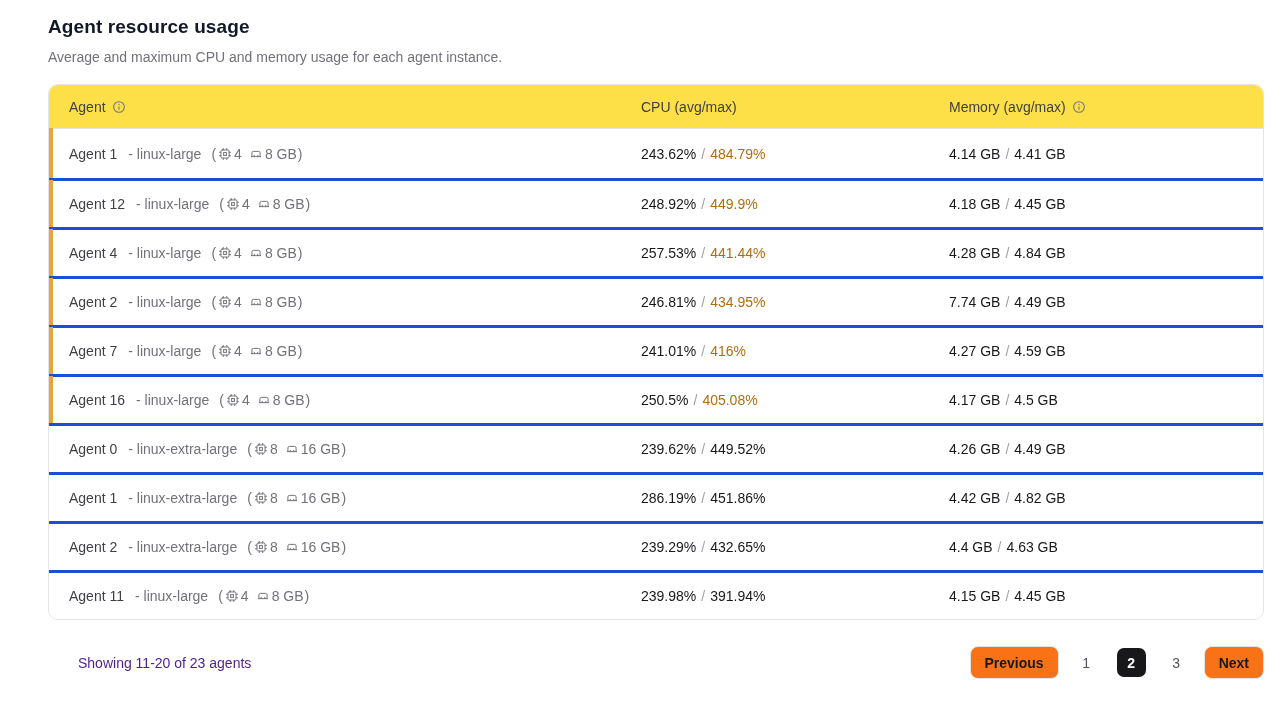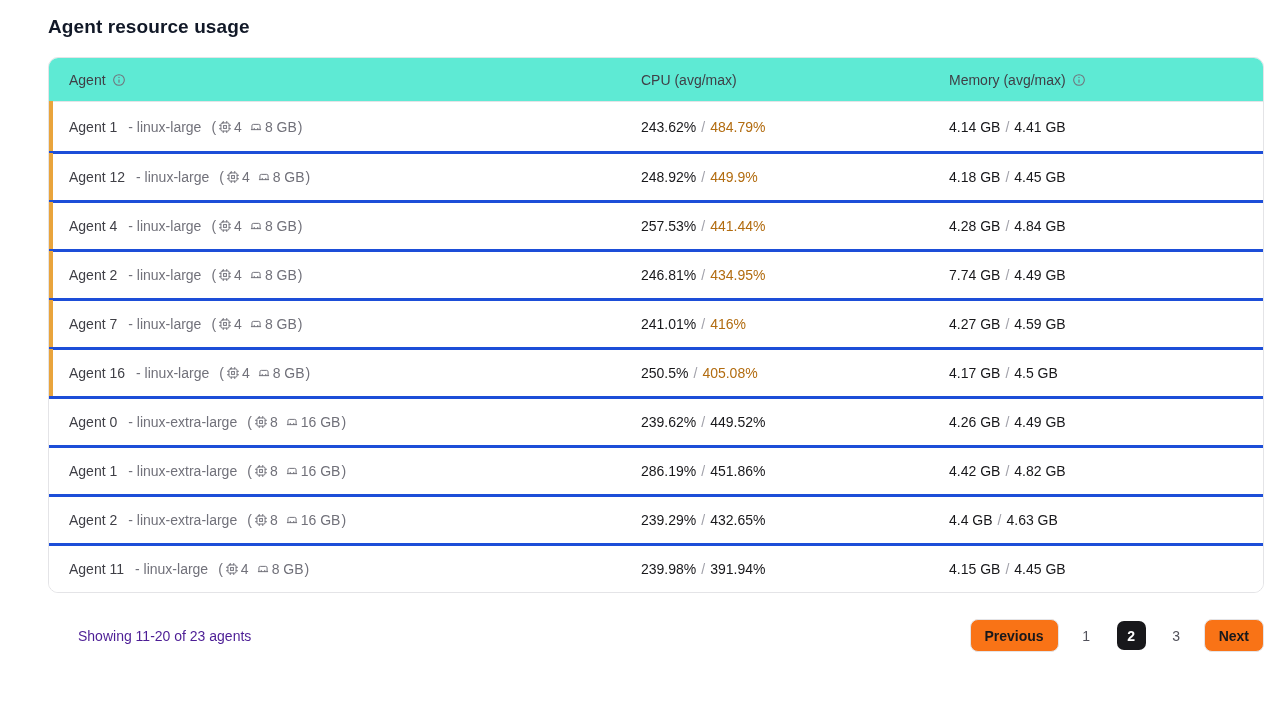--- a/index.html
+++ b/index.html
@@ -28,21 +28,21 @@
     border: 1px solid #e4e4e7;
     border-radius: 10px;
     overflow: hidden;
     background: #fff;
   }
   .thead {
     display: grid;
     grid-template-columns: 592px 308px 1fr;
     align-items: center;
     height: 44px;
-    background: #5eead4;
+    background: #fde047;
     border-bottom: 1px solid #e4e4e7;
   }
   .th {
     font-size: 14px;
     color: #3f3f46;
     display: flex;
     align-items: center;
     gap: 6px;
   }
   .th-agent { padding-left: 20px; }
@@ -112,20 +112,21 @@
     background: #18181b;
     color: #ffffff;
     font-weight: 700;
   }
 </style>
 </head>
 <body>
 
 <div class="page">
   <h1 class="page-title">Agent resource usage</h1>
+  <p class="page-subtitle">Average and maximum CPU and memory usage for each agent instance.</p>
 
   <div class="card">
     <div class="thead">
       <div class="th th-agent">
         <span>Agent</span>
         <span class="icon">
           <svg width="14" height="14" viewBox="0 0 16 16" fill="none" stroke="#71717a" stroke-width="1.2">
             <circle cx="8" cy="8" r="6.1"></circle>
               <line x1="8" y1="7.4" x2="8" y2="11.1"></line>
               <circle cx="8" cy="5" r="0.7" fill="#71717a" stroke="none"></circle>

